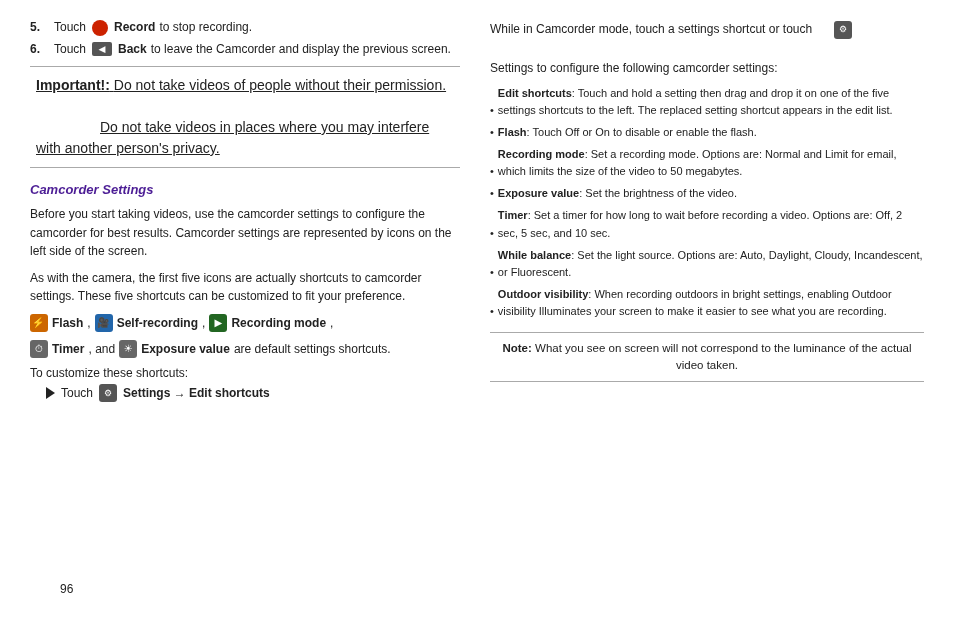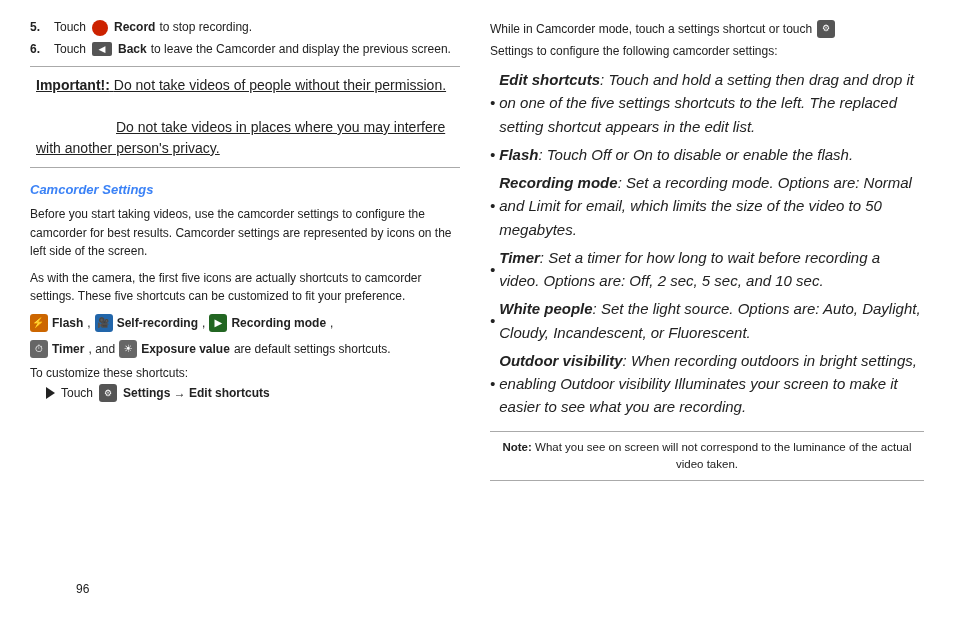--- a/index.html
+++ b/index.html
@@ -69,21 +69,21 @@
       padding: 8px 6px;
       margin: 10px 0 14px 0;
       font-size: 14px;
       line-height: 1.5;
       text-decoration: underline;
     }
     .important-box .label {
       font-weight: bold;
     }
     .section-title {
-      color: #3b82f6;
+      color: #4c1d95;
       font-weight: bold;
       font-style: italic;
       font-size: 13px;
       margin-bottom: 8px;
     }
     .body-text {
       font-size: 12px;
       line-height: 1.55;
       margin-bottom: 8px;
     }
@@ -140,37 +140,36 @@
       border-radius: 3px;
       color: #fff;
       font-size: 9px;
       flex-shrink: 0;
     }
     .right-col .intro-text {
       font-size: 12px;
       line-height: 1.55;
       margin-bottom: 8px;
       display: flex;
-      align-items: flex-start;
+      align-items: flex-end;
       flex-wrap: wrap;
-      gap: 3px;
+      gap: 20px;
     }
     .bullet-list {
       list-style: none;
       padding: 0;
       margin: 0;
     }
     .bullet-list li {
       display: flex;
-      align-items: center;
+      align-items: flex-end;
       gap: 4px;
-      font-size: 15px;
+      font-size: 11px;
       line-height: 1.55;
       margin-bottom: 5px;
-      font-style: italic;
     }
     .bullet-list li::before {
       content: "•";
       flex-shrink: 0;
       margin-top: 0;
     }
     .bullet-term {
       font-weight: bold;
     }
     .note-box {
@@ -179,21 +178,21 @@
       padding: 7px 6px;
       margin-top: 12px;
       font-size: 11.5px;
       line-height: 1.5;
       text-align: center;
     }
     .note-box .label { font-weight: bold; }
     .page-num {
       position: absolute;
       bottom: 20px;
-      left: 46px;
+      left: 30px;
       font-size: 12px;
     }
     .container {
       position: relative;
       min-height: 596px;
     }
   </style>
 </head>
 <body>
 
@@ -219,21 +218,21 @@
           <span class="icon-back">◀</span>
           <span><strong>Back</strong></span>
           <span>to leave the Camcorder and display the previous screen.</span>
         </div>
       </div>
 
       <div class="important-box">
         <span class="label">Important!:</span>
         <span>Do not take videos of people without their permission.</span><br>
         <br>
-        <span style="margin-left:80px">Do not take videos in places where you may interfere with another person's privacy.</span>
+        <span style="margin-left:64px">Do not take videos in places where you may interfere with another person's privacy.</span>
       </div>
 
       <div class="section-title">Camcorder Settings</div>
 
       <div class="body-text">Before you start taking videos, use the camcorder settings to configure the camcorder for best results. Camcorder settings are represented by icons on the left side of the screen.</div>
       <div class="body-text">As with the camera, the first five icons are actually shortcuts to camcorder settings. These five shortcuts can be customized to fit your preference.</div>
 
       <div class="icon-row">
         <span class="icon-sq orange">⚡</span>
         <strong>Flash</strong>
@@ -274,24 +273,27 @@
         <li>
           <span><span class="bullet-term">Edit shortcuts</span>: Touch and hold a setting then drag and drop it on one of the five settings shortcuts to the left. The replaced setting shortcut appears in the edit list.</span>
         </li>
         <li>
           <span><span class="bullet-term">Flash</span>: Touch Off or On to disable or enable the flash.</span>
         </li>
         <li>
           <span><span class="bullet-term">Recording mode</span>: Set a recording mode. Options are: Normal and Limit for email, which limits the size of the video to 50 megabytes.</span>
         </li>
         <li>
+          <span><span class="bullet-term">Exposure value</span>: Set the brightness of the video.</span>
+        </li>
+        <li>
           <span><span class="bullet-term">Timer</span>: Set a timer for how long to wait before recording a video. Options are: Off, 2 sec, 5 sec, and 10 sec.</span>
         </li>
         <li>
-          <span><span class="bullet-term">White people</span>: Set the light source. Options are: Auto, Daylight, Cloudy, Incandescent, or Fluorescent.</span>
+          <span><span class="bullet-term">While balance</span>: Set the light source. Options are: Auto, Daylight, Cloudy, Incandescent, or Fluorescent.</span>
         </li>
         <li>
           <span><span class="bullet-term">Outdoor visibility</span>: When recording outdoors in bright settings, enabling Outdoor visibility Illuminates your screen to make it easier to see what you are recording.</span>
         </li>
       </ul>
 
       <div class="note-box">
         <span class="label">Note:</span><span> What you see on screen will not correspond to the luminance of the actual video taken.</span>
       </div>
     </div>

